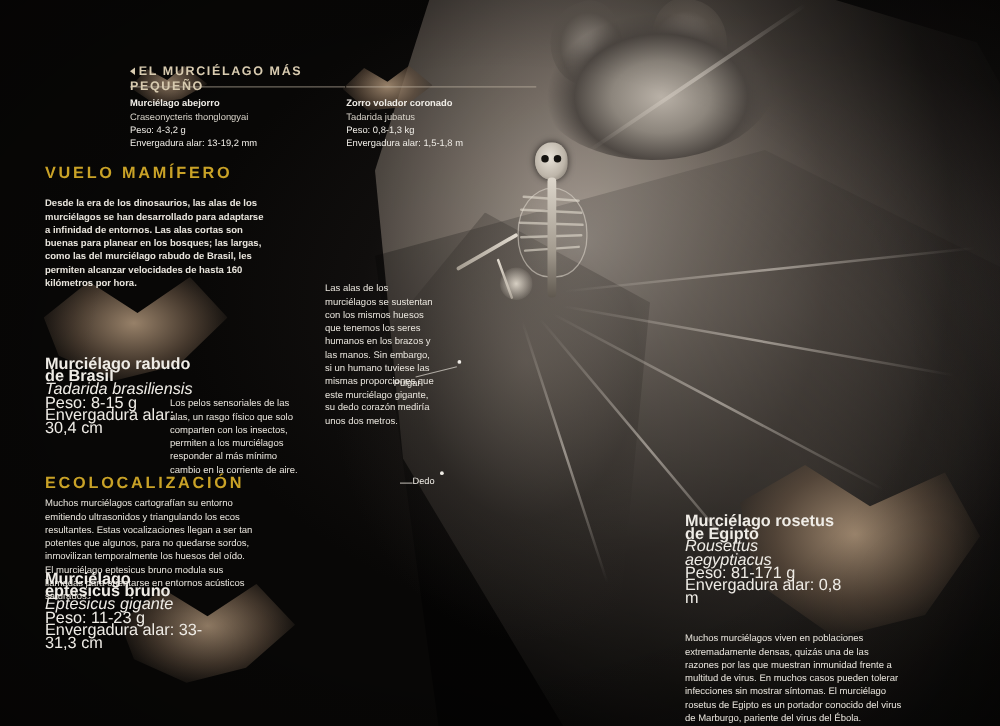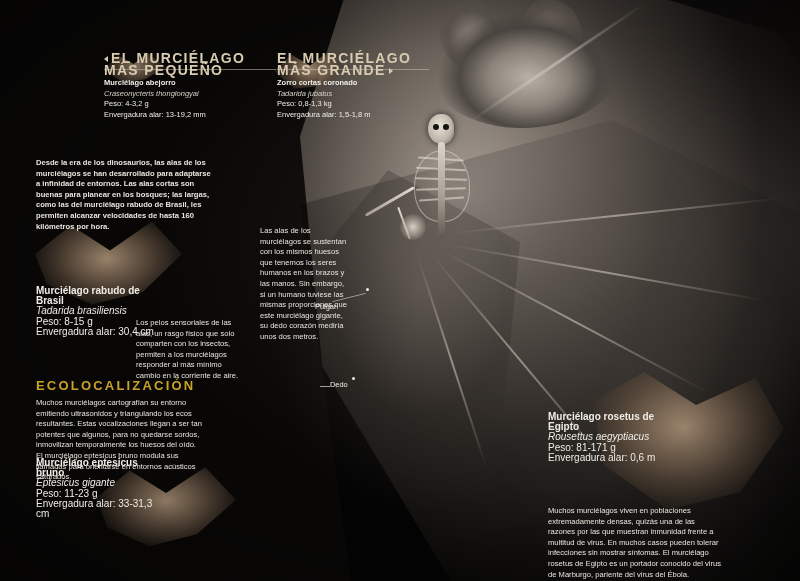--- a/index.html
+++ b/index.html
@@ -151,55 +151,55 @@
 
   
   .head-rule {
     position: absolute;
     height: 1px;
     background: rgba(196,185,168,0.55);
   }
   .kicker {
     position: absolute;
     color: #d8cbb0;
-    font-size: 14px;
+    font-size: 10px;
     font-weight: bold;
     letter-spacing: 1.3px;
     line-height: 12px;
     text-transform: uppercase;
   }
 
   .spec {
     position: absolute;
     color: #efece6;
     font-size: 7.5px;
     line-height: 10.5px;
   }
   .spec .sp-name { font-weight: bold; }
-  .spec .sp-sci { font-style: italic; color: #d8d3c9; }
+  .spec .sp-sci { color: #d8d3c9; }
 
   .section-title {
     position: absolute;
     color: #c9a227;
     font-size: 13px;
     font-weight: bold;
     letter-spacing: 2.2px;
     line-height: 16px;
     text-transform: uppercase;
   }
   .body-text {
     position: absolute;
     color: #e8e4dc;
     font-size: 7.6px;
     line-height: 10.6px;
   }
   .caption {
     position: absolute;
     color: #efece6;
-    font-size: 10px;
+    font-size: 13px;
     line-height: 10.2px;
   }
   .caption .cap-name { font-weight: bold; }
   .caption .cap-sci { font-style: italic; }
 
   .label-pointer {
     position: absolute;
     color: #f2efe8;
     font-size: 7.4px;
     line-height: 10px;
@@ -281,30 +281,28 @@
     <span class="tri-left"></span><span>EL MURCIÉLAGO MÁS PEQUEÑO</span>
   </div>
   <div class="spec" style="left:104px; top:78px; width:150px;">
     <div class="sp-name">Murciélago abejorro</div>
     <div class="sp-sci">Craseonycteris thonglongyai</div>
     <div>Peso: 4-3,2 g</div>
     <div>Envergadura alar: 13-19,2 mm</div>
   </div>
 
   <div class="head-rule" style="left:277px; top:69px; width:152px;"></div>
-  <div class="kicker" style="left:277px; top:52px; width:150px;">
-    <span>EL MURCIÉLAGO MÁS GRANDE</span><span class="tri-right"></span>
-  </div>
   <div class="spec" style="left:277px; top:78px; width:150px;">
-    <div class="sp-name">Zorro cortas coronado</div>
+    <div class="sp-name">Zorro volador coronado</div>
     <div class="sp-sci">Tadarida jubatus</div>
     <div>Peso: 0,8-1,3 kg</div>
     <div>Envergadura alar: 1,5-1,8 m</div>
   </div>
 
+  <div class="section-title" style="left:36px; top:130px; width:240px;">VUELO MAMÍFERO</div>
   <div class="body-text" style="left:36px; top:158px; width:176px;font-weight:bold;">Desde la era de los dinosaurios, las alas de los murciélagos se han desarrollado para adaptarse a infinidad de entornos. Las alas cortas son buenas para planear en los bosques; las largas, como las del murciélago rabudo de Brasil, les permiten alcanzar velocidades de hasta 160 kilómetros por hora.</div>
 
   <div class="caption" style="left:36px; top:286px; width:130px;">
     <div class="cap-name">Murciélago rabudo de Brasil</div>
     <div class="cap-sci">Tadarida brasiliensis</div>
     <div>Peso: 8-15 g</div>
     <div>Envergadura alar: 30,4 cm</div>
   </div>
 
   <div class="body-text" style="left:136px; top:318px; width:104px;">Los pelos sensoriales de las alas, un rasgo físico que solo comparten con los insectos, permiten a los murciélagos responder al más mínimo cambio en la corriente de aire.</div>
@@ -326,18 +324,18 @@
     <div class="cap-name">Murciélago eptesicus bruno</div>
     <div class="cap-sci">Eptesicus gigante</div>
     <div>Peso: 11-23 g</div>
     <div>Envergadura alar: 33-31,3 cm</div>
   </div>
 
   <div class="caption" style="left:548px; top:412px; width:130px;">
     <div class="cap-name">Murciélago rosetus de Egipto</div>
     <div class="cap-sci">Rousettus aegyptiacus</div>
     <div>Peso: 81-171 g</div>
-    <div>Envergadura alar: 0,6 m</div>
+    <div>Envergadura alar: 0,8 m</div>
   </div>
 
   <div class="body-text" style="left:548px; top:506px; width:176px;">Muchos murciélagos viven en poblaciones extremadamente densas, quizás una de las razones por las que muestran inmunidad frente a multitud de virus. En muchos casos pueden tolerar infecciones sin mostrar síntomas. El murciélago rosetus de Egipto es un portador conocido del virus de Marburgo, pariente del virus del Ébola.</div>
 
 </div>
 
 </body></html>

